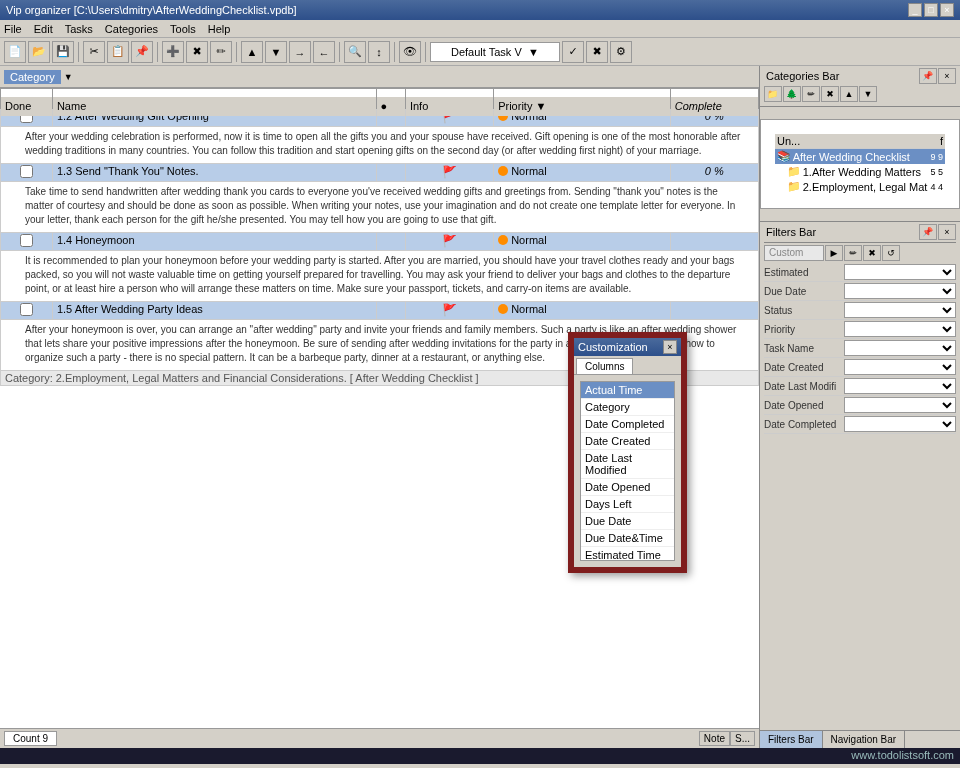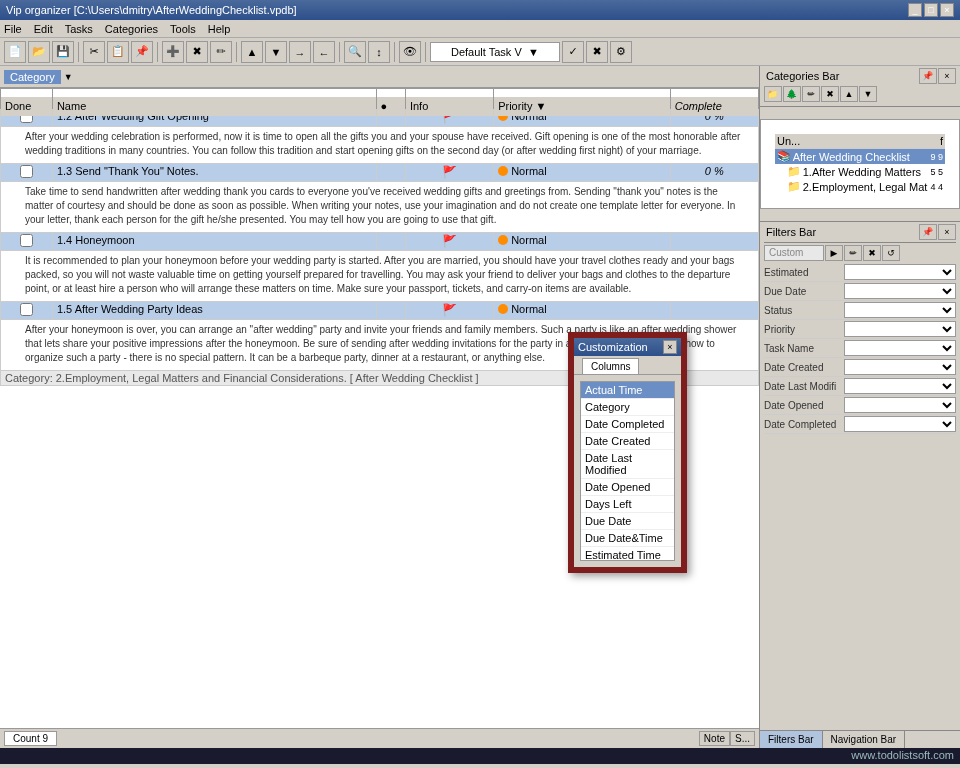--- a/index.html
+++ b/index.html
@@ -327,21 +327,21 @@
       width: 14px; height: 14px;
       background: #d4d0c8;
       border: 1px solid #888;
       display: flex; align-items: center; justify-content: center;
       font-size: 9px; cursor: pointer; color: black;
     }
     #dialog-tabs {
       display: flex;
       background: #d4d0c8;
       border-bottom: 1px solid #999;
-      padding: 2px 8px 0;
+      padding: 2px 2px 0;
     }
     .dialog-tab {
       padding: 2px 8px;
       border: 1px solid #999;
       border-bottom: none;
       background: #d4d0c8;
       font-size: 10px;
       cursor: pointer;
     }
     .dialog-tab.active { background: white; }

